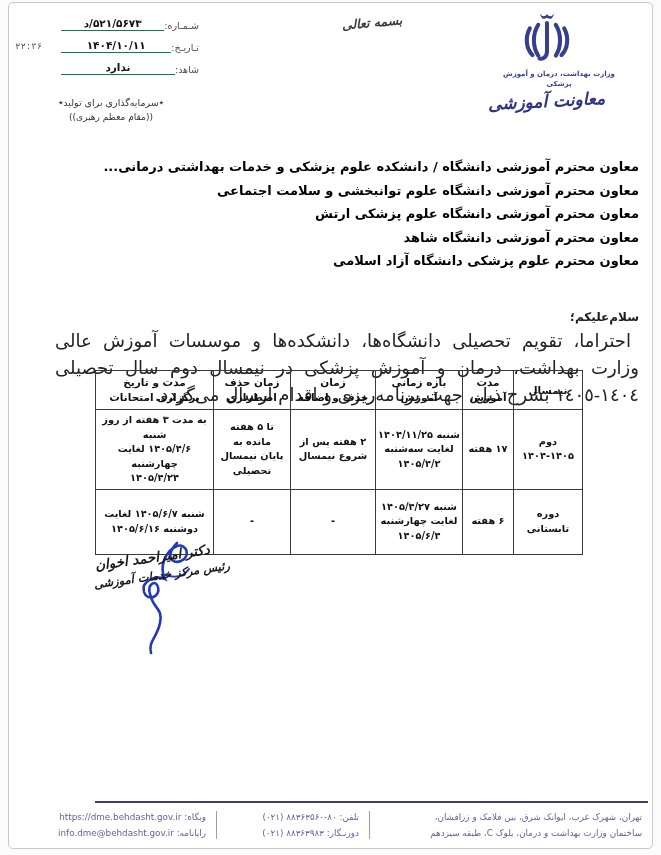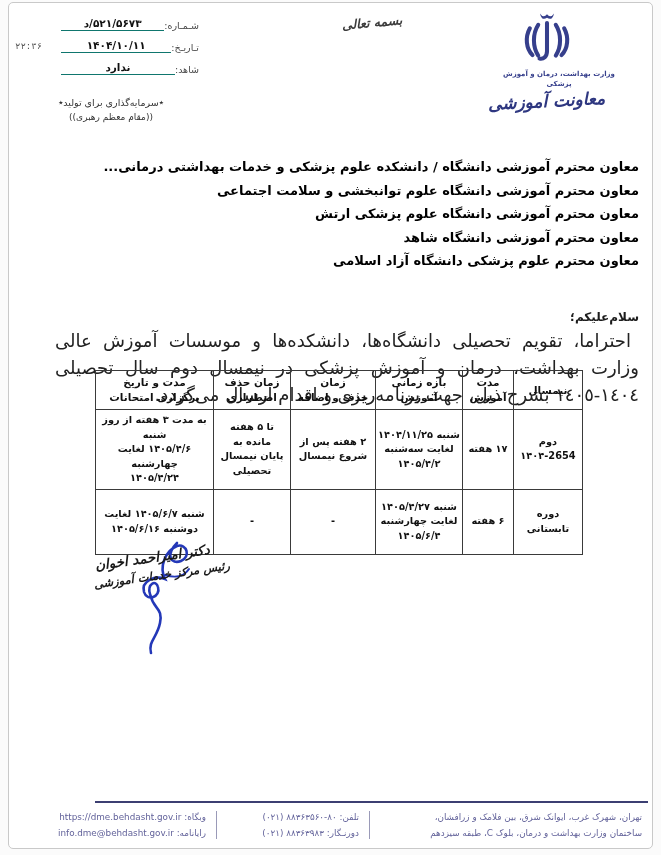--- a/index.html
+++ b/index.html
@@ -160,21 +160,21 @@
 آموزش</th>
       <th class="pre">زمان
 حذف و اضافه</th>
       <th class="pre">زمان حذف
 اضطراری</th>
       <th class="pre">مدت و تاریخ
 برگزاری امتحانات</th>
     </tr>
     <tr class="r1">
       <td class="pre">دوم
-۱۴۰۴-2654</td>
+۱۴۰۴-۱۴۰۵</td>
       <td class="pre">۱۷ هفته</td>
       <td class="pre">شنبه ۱۴۰۴/۱۱/۲۵
 لغایت سه‌شنبه
 ۱۴۰۵/۴/۲</td>
       <td class="pre">۲ هفته پس از
 شروع نیمسال</td>
       <td class="pre">تا ۵ هفته مانده به
 پایان نیمسال
 تحصیلی</td>
       <td class="pre">به مدت ۳ هفته از روز شنبه

